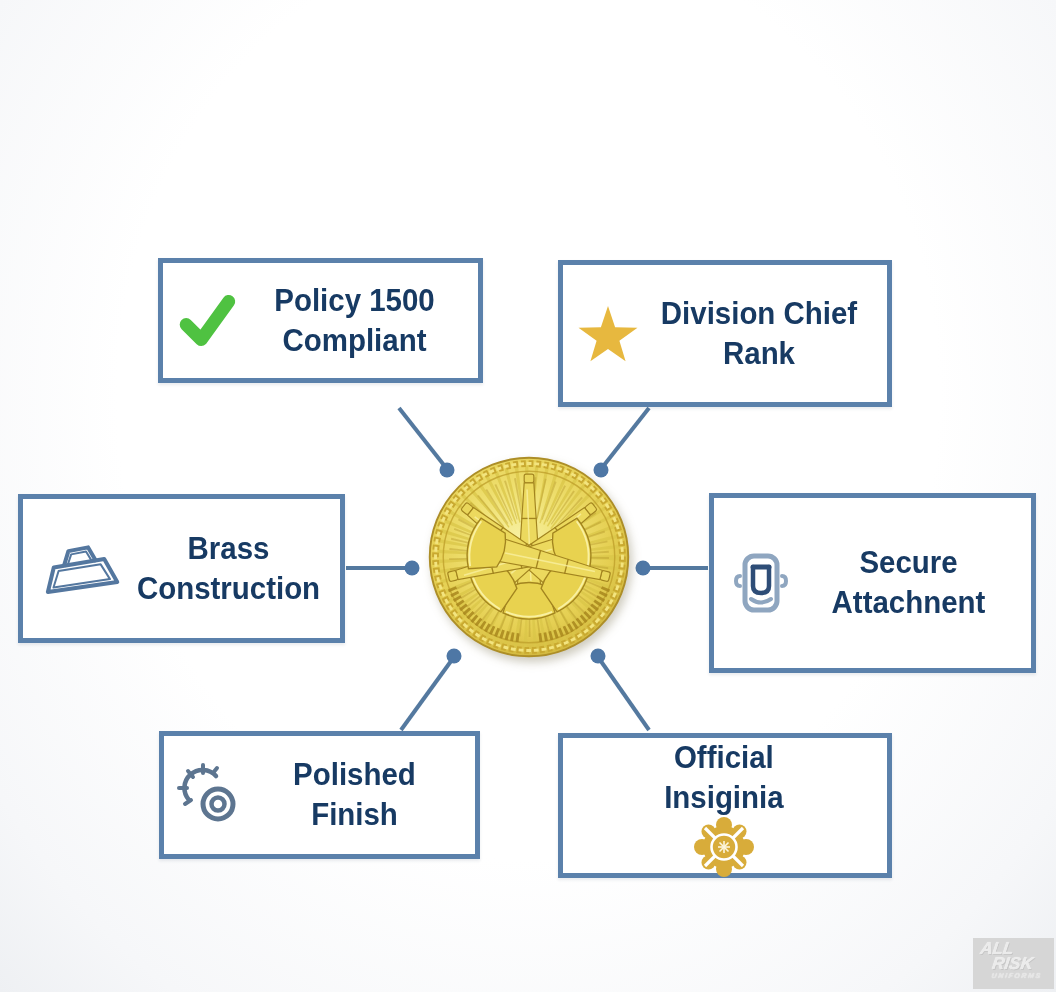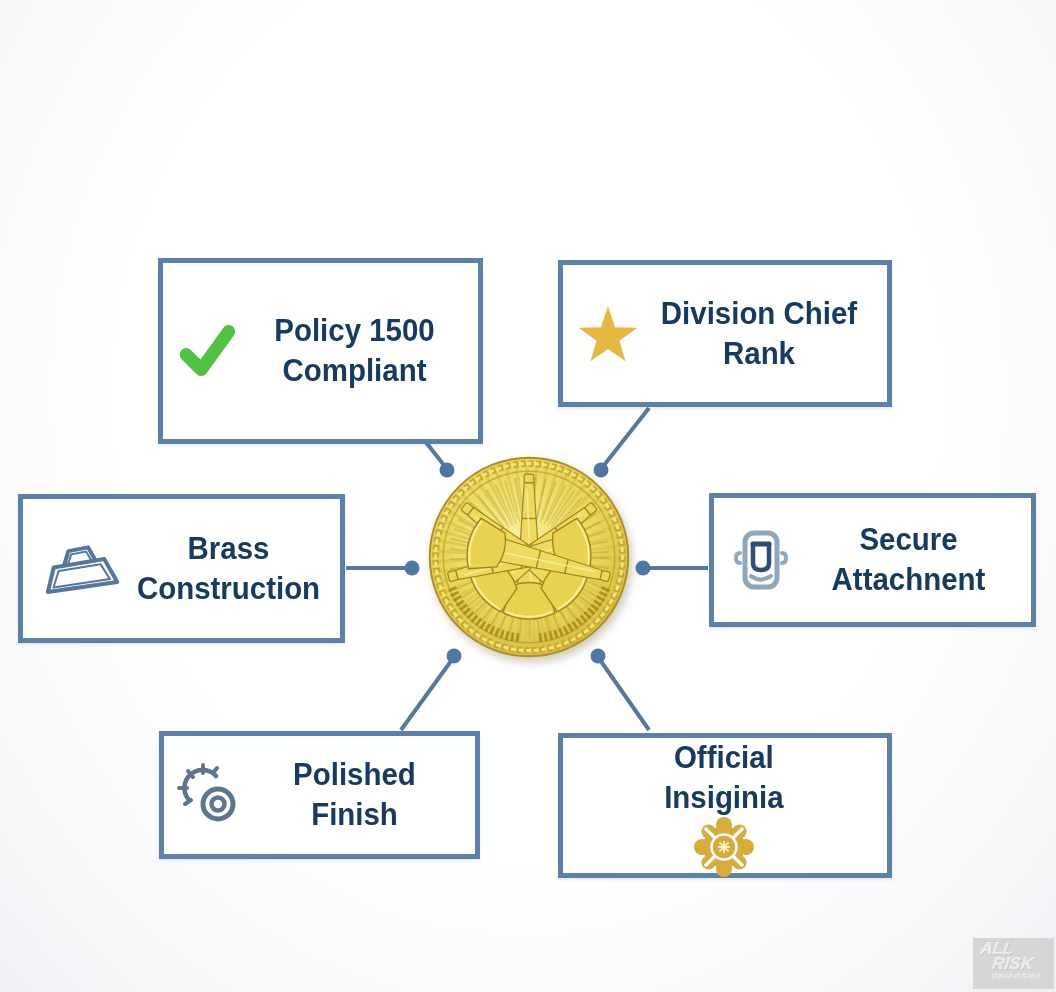--- a/index.html
+++ b/index.html
@@ -24,24 +24,24 @@
   .connectors{position:absolute;top:0;left:0;z-index:1;}
   
   .card{
     position:absolute;background:#ffffff;border:5px solid #5b81ab;
     box-sizing:border-box;display:flex;align-items:center;z-index:2;
     box-shadow:0 2px 3px rgba(40,60,90,.10);
   }
   .card .icon{flex:0 0 auto;display:flex;align-items:center;justify-content:center;}
   .card .txt{flex:1 1 auto;text-align:center;font-weight:700;color:#173a63;
     font-size:31px;line-height:1.28;transform:scaleX(.95);transform-origin:center;}
-  .card-policy  {left:158px;top:258px;width:325px;height:186px;padding:0 8px 0 14px;}
+  .card-policy  {left:158px;top:258px;width:325px;height:125px;padding:0 8px 0 14px;}
   .card-rank    {left:558px;top:260px;width:334px;height:147px;padding:0 10px 0 12px;justify-content:center;}
   .card-brass   {left:18px; top:494px;width:327px;height:149px;padding:0 8px 0 16px;}
-  .card-secure  {left:709px;top:493px;width:327px;height:134px;padding:0 8px 0 14px;}
+  .card-secure  {left:709px;top:493px;width:327px;height:180px;padding:0 8px 0 14px;}
   .card-polish  {left:159px;top:731px;width:321px;height:128px;padding:0 10px 0 12px;}
   .card-insig   {left:558px;top:733px;width:334px;height:145px;padding:0 12px 0 10px;flex-direction:column;}
   
   .badge{position:absolute;left:423px;top:451px;z-index:3;
     filter:drop-shadow(3px 5px 5px rgba(80,70,20,.28));}
   
   .watermark{
     position:absolute;right:2px;bottom:3px;width:81px;height:51px;background:#d6d6d6;
     z-index:4;overflow:hidden;color:#ebebeb;
     font-weight:700;font-style:italic;

